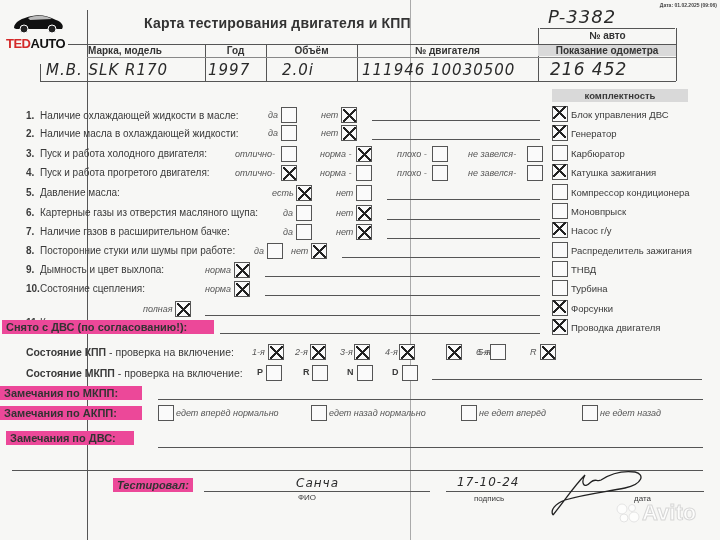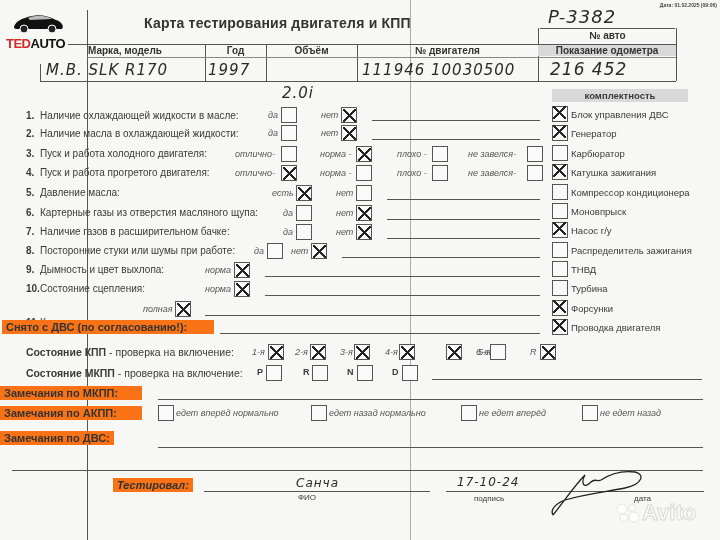--- a/index.html
+++ b/index.html
@@ -10,21 +10,21 @@
   .vline { position: absolute; background: #555; width: 1px; }
   .hline { position: absolute; background: #555; height: 1px; }
   .lbl { font-size: 10px; color: #3a3a3a; white-space: nowrap; }
   .num { font-weight: bold; display: inline-block; width: 14px; }
   .opt { font-size: 9px; font-style: italic; color: #555; white-space: nowrap; }
   .box { position: absolute; width: 16px; height: 16px; border: 1px solid #555; background: #fafafa; }
   .box.checked::after { content: ""; position: absolute; left: 1px; top: 1px; width: 13px; height: 13px;
     background:
       linear-gradient(45deg, transparent 44%, #222 45%, #222 55%, transparent 56%),
       linear-gradient(-45deg, transparent 44%, #222 45%, #222 55%, transparent 56%); }
-  .gray-label { background: #f97316; font-weight: bold; font-size: 11px; color: #333; padding: 1px 4px; white-space: nowrap; }
+  .gray-label { background: #ec4899; font-weight: bold; font-size: 11px; color: #333; padding: 1px 4px; white-space: nowrap; }
   .hdr-cell { font-size: 10px; font-weight: bold; color: #333; text-align: center; }
   .kit-item { position: absolute; left: 552px; height: 18px; display: flex; align-items: center; }
   .kit-item .box { position: static; margin-right: 3px; }
   .kit-item .lbl { font-size: 9.5px; }
   .fill-line { position: absolute; height: 1px; background: #555; }
 </style>
 </head>
 <body>
 
 <div class="abs" style="left:6px;top:8px;width:62px;height:44px;">
@@ -61,21 +61,21 @@
 <div class="hline" style="left:87px;top:57px;width:589px;background:#888;"></div>
 
 <div class="abs hdr-cell" style="left:88px;top:45px;text-align:left;">Марка, модель</div>
 <div class="abs hdr-cell" style="left:205px;top:45px;width:61px;">Год</div>
 <div class="abs hdr-cell" style="left:266px;top:45px;width:91px;">Объём</div>
 <div class="abs hdr-cell" style="left:357px;top:45px;width:181px;">№ двигателя</div>
 <div class="abs hdr-cell" style="left:538px;top:45px;width:138px;background:#d9d9d9;">Показание одометра</div>
 
 <div class="abs hw" style="left:46px;top:61px;font-size:15px;">M.B. SLK R170</div>
 <div class="abs hw" style="left:208px;top:61px;font-size:15px;">1997</div>
-<div class="abs hw" style="left:282px;top:61px;font-size:15px;margin-top:23px;">2.0i</div>
+<div class="abs hw" style="left:282px;top:61px;font-size:15px;">2.0i</div>
 <div class="abs hw" style="left:362px;top:61px;font-size:15px;">111946 10030500</div>
 <div class="abs hw" style="left:550px;top:59px;font-size:17px;">216 452</div>
 
 <div class="abs lbl" style="left:26px;top:110px;"><span class="num">1.</span><span>Наличие охлаждающей жидкости в масле:</span></div>
 <span class="abs opt" style="left:268px;top:110px;">да</span>
 <div class="box" style="left:281px;top:107px;"></div>
 <span class="abs opt" style="left:321px;top:110px;">нет</span>
 <div class="box checked" style="left:341px;top:107px;"></div>
 <div class="fill-line" style="left:372px;top:120px;width:168px;"></div>
 
@@ -239,21 +239,21 @@
 <div class="abs gray-label" style="left:0;top:406px;width:142px;">Замечания по АКПП:</div>
 <div class="box" style="left:158px;top:405px;"></div>
 <span class="abs opt" style="left:176px;top:408px;">едет вперёд нормально</span>
 <div class="box" style="left:311px;top:405px;"></div>
 <span class="abs opt" style="left:329px;top:408px;">едет назад нормально</span>
 <div class="box" style="left:461px;top:405px;"></div>
 <span class="abs opt" style="left:479px;top:408px;">не едет вперёд</span>
 <div class="box" style="left:582px;top:405px;"></div>
 <span class="abs opt" style="left:600px;top:408px;">не едет назад</span>
 
-<div class="abs gray-label" style="left:0;top:431px;width:114px;">Замечания по ДВС:</div>
+<div class="abs gray-label" style="left:6px;top:431px;width:128px;">Замечания по ДВС:</div>
 <div class="fill-line" style="left:158px;top:447px;width:545px;"></div>
 <div class="fill-line" style="left:12px;top:470px;width:691px;"></div>
 
 <div class="abs gray-label" style="left:113px;top:478px;font-style:italic;"><span>Тестировал:</span></div>
 <div class="fill-line" style="left:204px;top:491px;width:196px;"></div>
 <div class="abs hw" style="left:296px;top:476px;font-size:12px;">Санча</div>
 <div class="abs lbl" style="left:298px;top:493px;font-size:8px;">ФИО</div>
 
 <div class="fill-line" style="left:400px;top:491px;width:30px;"></div>
 <div class="fill-line" style="left:446px;top:491px;width:258px;"></div>

